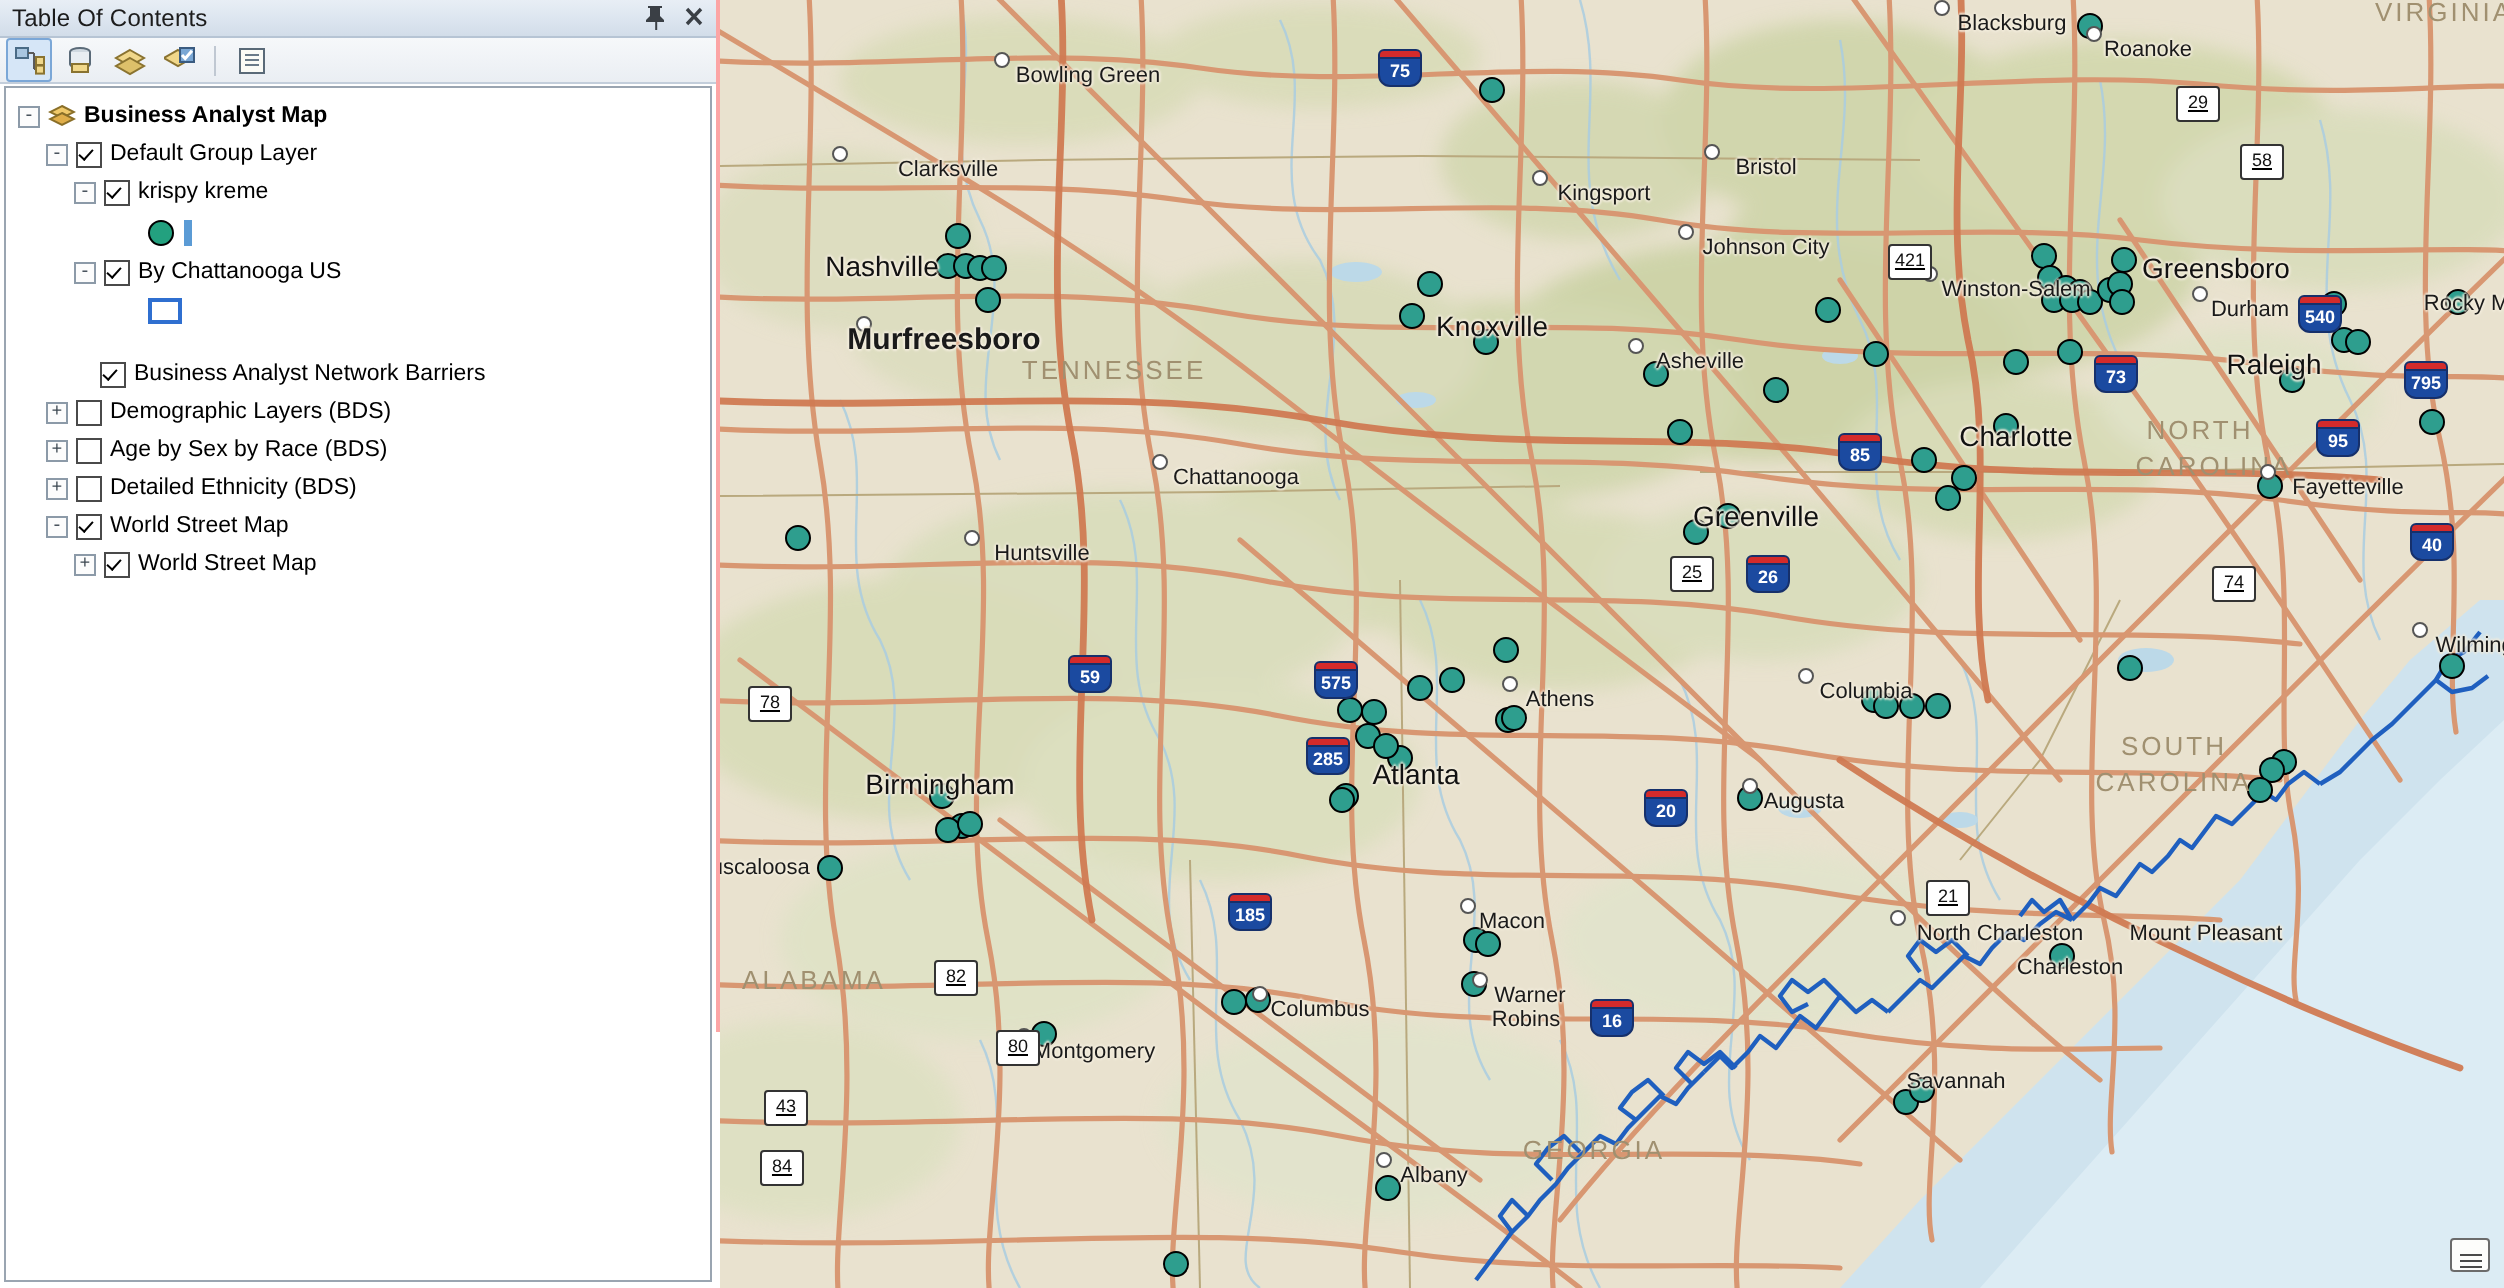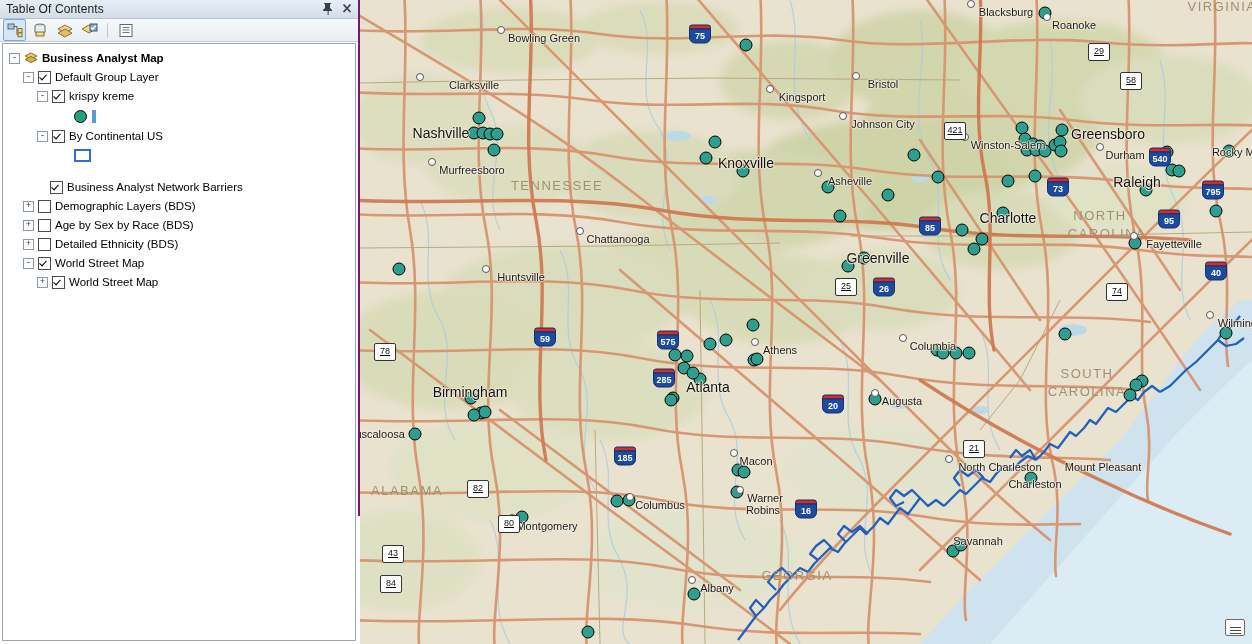--- a/index.html
+++ b/index.html
@@ -1,17 +1,17 @@
 <!DOCTYPE html>
 <html><head>
 <meta charset="utf-8">
 <style>
   html,body{margin:0;padding:0;background:#fff;}
   body{width:1252px;height:644px;overflow:hidden;font-family:"Liberation Sans",sans-serif;}
-  #app{position:relative;width:1252px;height:516px;background:#701a75;}
+  #app{position:relative;width:1252px;height:516px;background:#fca5a5;}
 
   
   #toc{position:absolute;left:0;top:0;width:358px;height:644px;background:#ffffff;}
   #toc-title{position:absolute;left:0;top:0;width:358px;height:19px;
     background:linear-gradient(to bottom,#e8eef5 0%,#dde6f0 50%,#d2dde9 100%);
     border-bottom:1px solid #b6c4d4;box-sizing:border-box;}
   #toc-title .ttl{position:absolute;left:6px;top:2px;font-size:12px;color:#1c1c1c;letter-spacing:.1px;}
   #toc-title .btns{position:absolute;right:4px;top:1px;display:flex;gap:7px;align-items:center;}
   .tbtn{width:13px;height:15px;position:relative;cursor:pointer;}
   .tbtn svg{display:block;}
@@ -151,21 +151,21 @@
         <div class="node" style="padding-left: 48px; margin-top: 1px; height: 20px;">
           <span class="expander blank"></span>
           <span style="display: flex; align-items: center; margin-left: 10px;">
             <span class="sym-dot"></span>
             <span class="sym-caret"></span>
           </span>
         </div>
         <div class="node" style="padding-left: 34px; margin-top: 1px;">
           <span class="expander">-</span>
           <span class="chk on"></span>
-          <span class="lbl">By Continental US</span>
+          <span class="lbl">By Chattanooga US</span>
         </div>
         <div class="node" style="padding-left: 48px; margin-top: 1px; height: 18px;">
           <span class="expander blank"></span>
           <span style="display: flex; align-items: center; margin-left: 10px;">
             <span class="sym-rect"></span>
           </span>
         </div>
         <div class="node" style="padding-left: 34px; margin-top: 14px;">
           <span class="expander blank"></span>
           <span class="chk on"></span>
@@ -438,21 +438,21 @@
         <div class="statelabel" style="left: 747px; top: 233px; font-size: 13px;">CAROLINA</div>
         <div class="statelabel" style="left: 727px; top: 373px; font-size: 13px;">SOUTH</div>
         <div class="statelabel" style="left: 727px; top: 391px; font-size: 13px;">CAROLINA</div>
         <div class="statelabel" style="left: 862px; top: 6px; font-size: 13px;">VIRGINIA</div>
         <div class="citydot" style="left: 141.2px; top: 30px;"></div>
         <div class="citylabel" style="left: 184px; top: 38px; font-size: 11px;">Bowling Green</div>
         <div class="citydot" style="left: 60.4px; top: 77px;"></div>
         <div class="citylabel" style="left: 98px; top: 85px; font-size: 11px; padding-left: 32px;">Clarksville</div>
         <div class="citylabel" style="left: 81px; top: 133px; font-size: 14px; color: rgb(17, 17, 17);">Nashville</div>
         <div class="citydot" style="left: 71.8px; top: 162px;"></div>
-        <div class="citylabel" style="left: 112px; top: 170px; font-size: 11px;">Murfreesboro</div>
+        <div class="citylabel" style="left: 112px; top: 170px; font-size: 15px; font-weight: bold;">Murfreesboro</div>
         <div class="citylabel" style="left: 386px; top: 163px; font-size: 14px; color: rgb(17, 17, 17);">Knoxville</div>
         <div class="citydot" style="left: 409.6px; top: 89px;"></div>
         <div class="citylabel" style="left: 442px; top: 97px; font-size: 11px;">Kingsport</div>
         <div class="citydot" style="left: 495.8px; top: 76px;"></div>
         <div class="citylabel" style="left: 523px; top: 84px; font-size: 11px;">Bristol</div>
         <div class="citydot" style="left: 482.8px; top: 116px;"></div>
         <div class="citylabel" style="left: 523px; top: 124px; font-size: 11px;">Johnson City</div>
         <div class="citydot" style="left: 611px; top: 4px;"></div>
         <div class="citylabel" style="left: 646px; top: 12px; font-size: 11px;">Blacksburg</div>
         <div class="citydot" style="left: 686.8px; top: 17px;"></div>

